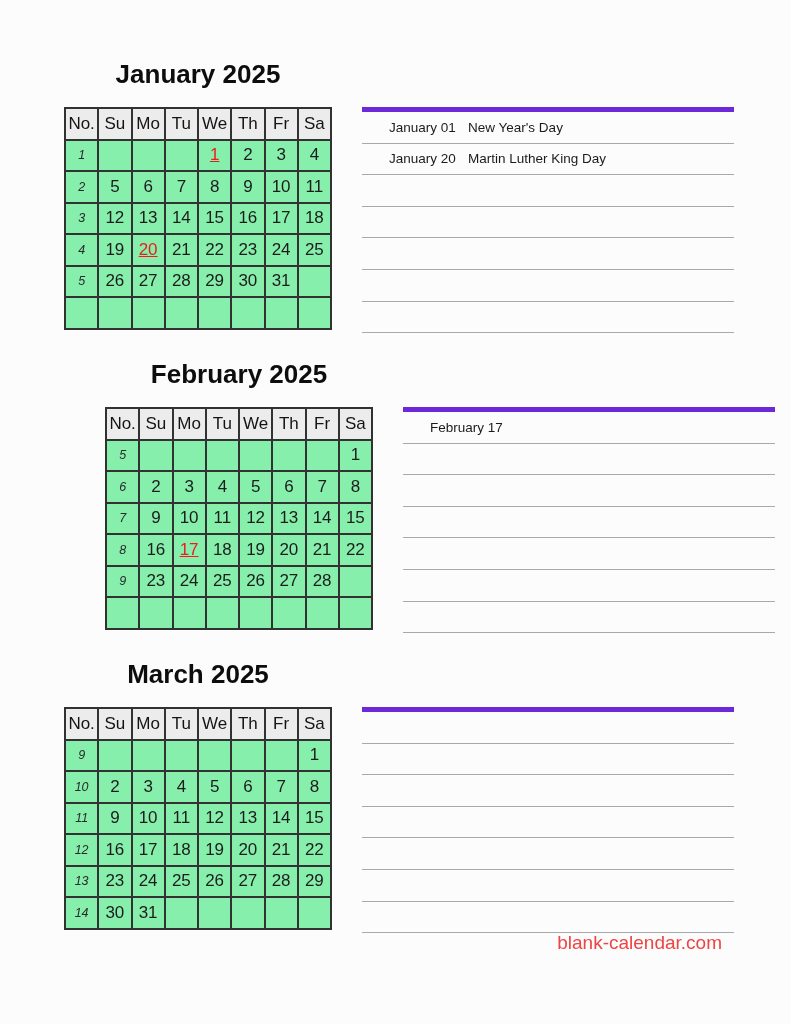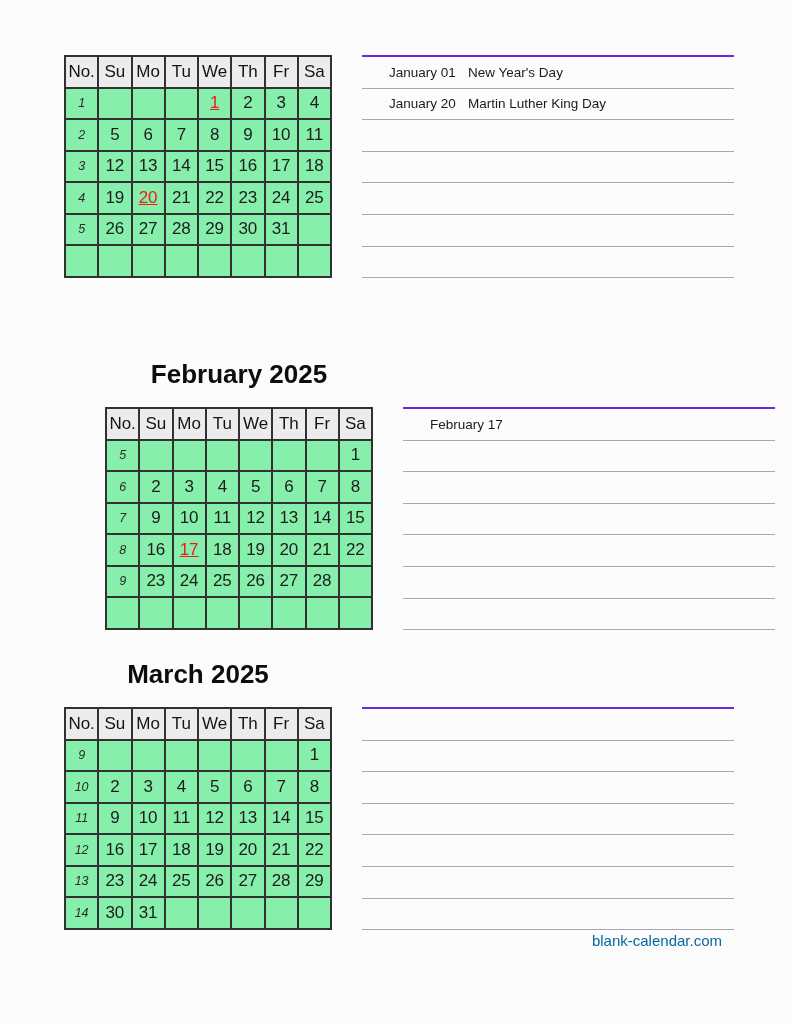--- a/index.html
+++ b/index.html
@@ -36,40 +36,41 @@
   .cal th {
     background:#ececec;
     font-weight:normal; font-size:17px; color:#141414;
   }
   .cal td.day { font-size:17px; color:#1c1c1c; }
   .cal td.wk  { font-size:12.5px; font-style:italic; color:#2a2a2a; }
   .cal td.red { color:#ee1c1c; text-decoration:underline; }
 
   .notes {
     margin-left:30px; width:372px;
-    border-top:2px solid #6d28d9;
+    border-top:5px solid #6d28d9;
   }
   .note-row {
     height:30.6px; border-bottom:1px solid #a9a9a9;
     display:flex; align-items:center;
     font-size:13.5px; color:#1b1b1b;
   }
   .note-date { margin-left:27px; width:79px; flex:none; }
   .note-name { flex:1; }
 
   .footer {
     position:absolute; top:932px; left:362px; width:372px;
     box-sizing:border-box; padding-right:12px;
-    text-align:right; font-size:15px; color:#0369a1;
+    text-align:right; font-size:19px; color:#ef4444;
   }
 </style>
 </head>
 <body>
 
 <section class="month" id="month-0">
+  <h2 class="month-title">January 2025</h2>
   <div class="month-body">
     <table class="cal">
       <thead>
           <tr>
             <th>No.</th>
             <th>Su</th>
             <th>Mo</th>
             <th>Tu</th>
             <th>We</th>
             <th>Th</th>

